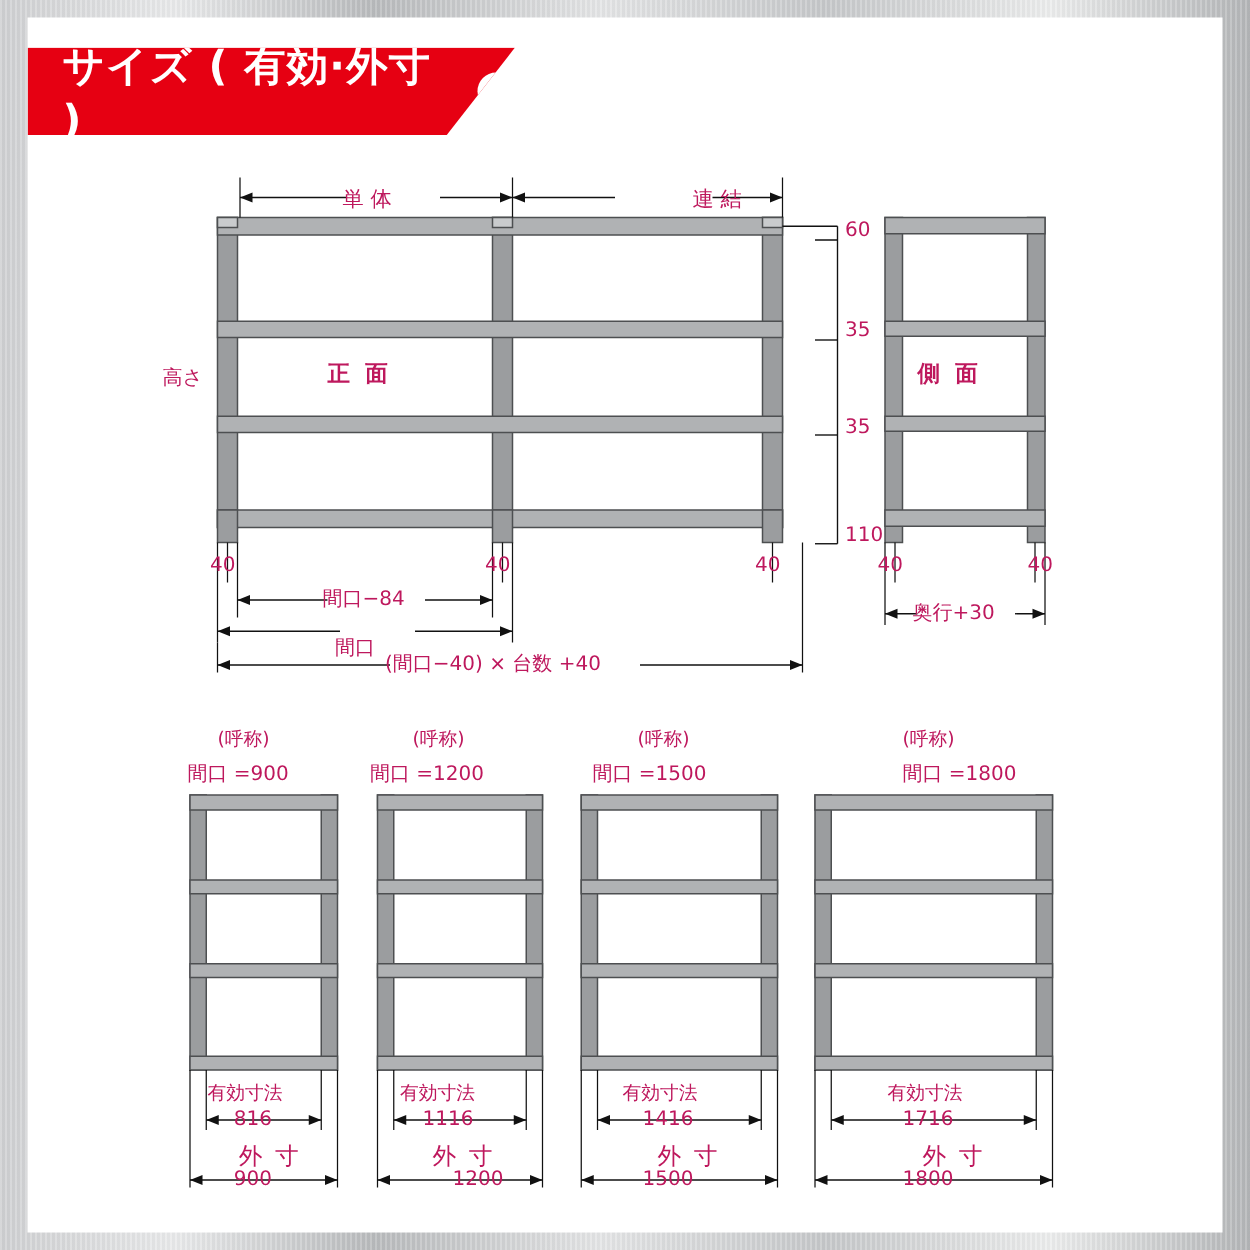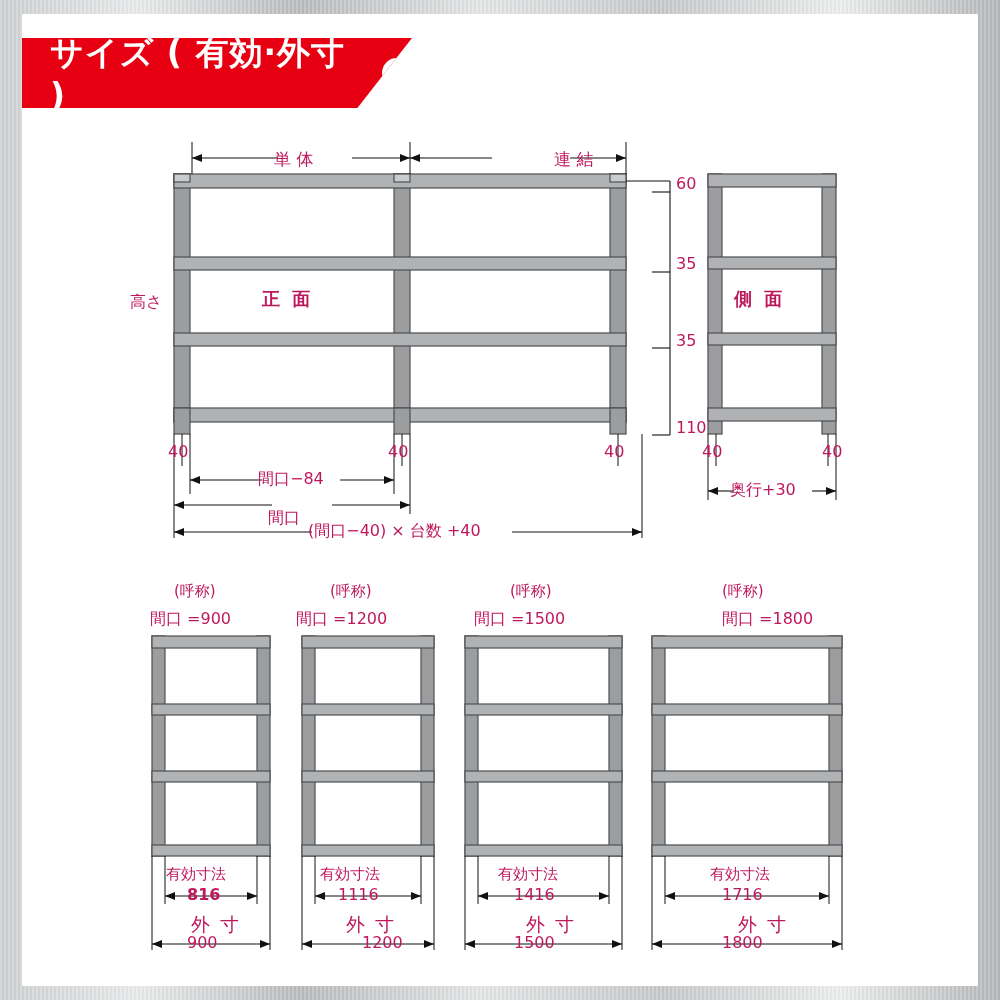--- a/index.html
+++ b/index.html
@@ -260,21 +260,21 @@
   <div class="t t16" style="left:800px;top:428px;">40</div>
 
   <div class="t t16" style="left:236px;top:455px;">間口−84</div>
   <div class="t t16" style="left:246px;top:480px;margin-top:14px;">間口</div>
   <div class="t t16" style="left:286px;top:507px;">(間口−40) × 台数 +40</div>
   <div class="t t16" style="left:708px;top:466px;">奥行+30</div>
 
   <div class="t t15" style="left:152px;top:568px;">(呼称)</div>
   <div class="t t16" style="left:128px;top:595px;">間口 =900</div>
   <div class="t t15" style="left:144px;top:851px;">有効寸法</div>
-  <div class="t t16" style="left:165px;top:871px;font-weight:bold;">816</div>
+  <div class="t t16" style="left:165px;top:871px;">816</div>
   <div class="t t19" style="left:153px;top:898px;">外 寸</div>
   <div class="t t16" style="left:165px;top:919px;">900</div>
 
   <div class="t t15" style="left:308px;top:568px;">(呼称)</div>
   <div class="t t16" style="left:274px;top:595px;">間口 =1200</div>
   <div class="t t15" style="left:298px;top:851px;">有効寸法</div>
   <div class="t t16" style="left:316px;top:871px;">1116</div>
   <div class="t t19" style="left:308px;top:898px;">外 寸</div>
   <div class="t t16" style="left:316px;top:919px;margin-left:24px;">1200</div>
 

